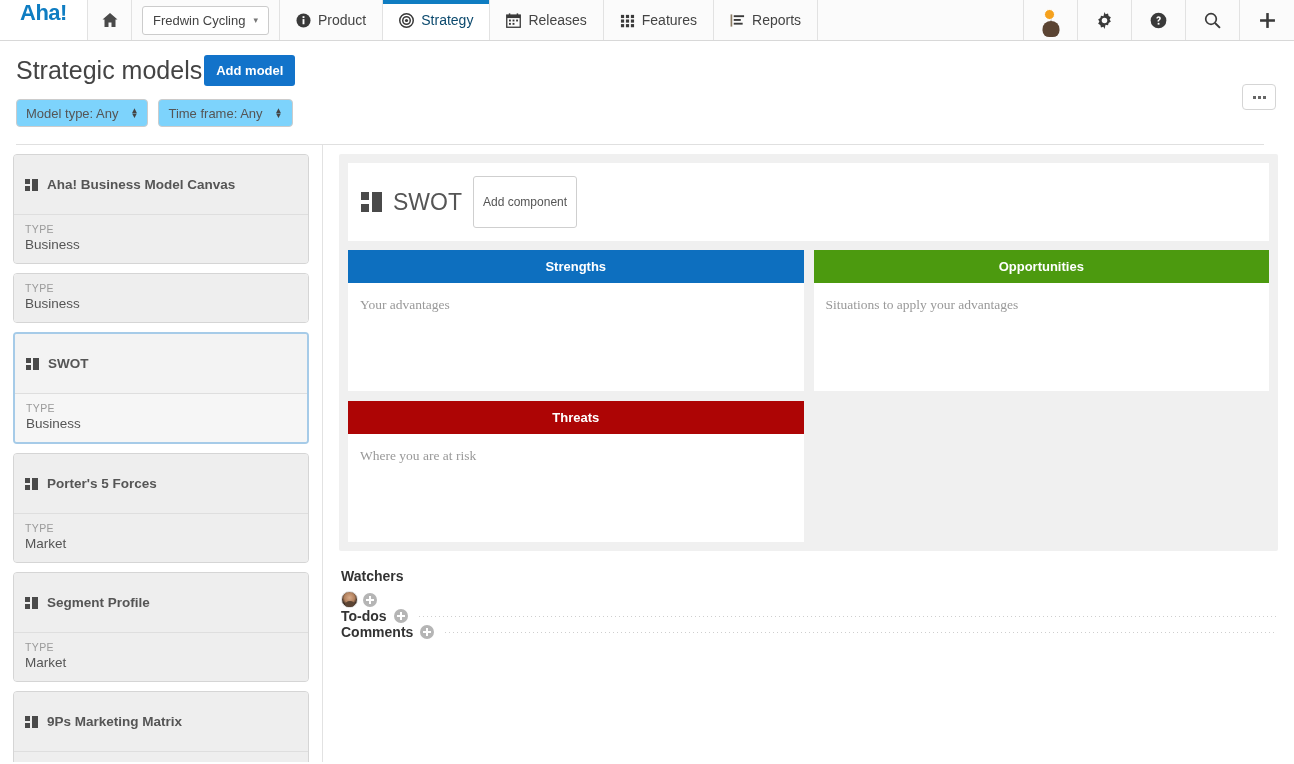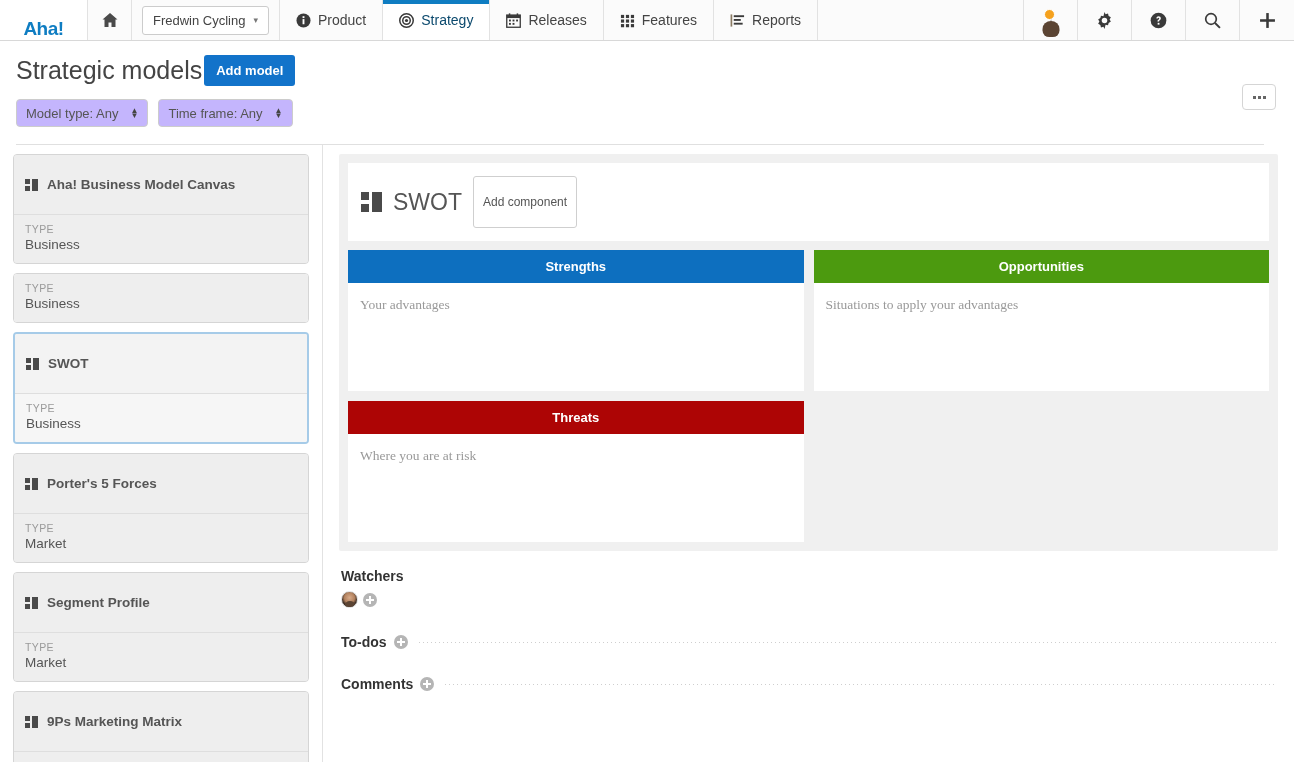--- a/index.html
+++ b/index.html
@@ -15,23 +15,23 @@
   .topnav {
     height: 41px;
     background: #ffffff;
     border-bottom: 1px solid #d8d8d8;
     display: flex;
     align-items: stretch;
     position: relative;
   }
   .nav-logo {
     width: 88px;
-    display: flex; align-items: flex-end; justify-content: center;
+    display: flex; align-items: flex-start; justify-content: center;
     border-right: 1px solid #e2e2e2;
-    font-size: 19px; font-weight: bold;
+    font-size: 22px; font-weight: bold;
     color: #0f7dc2; letter-spacing: -0.5px;
   }
   .nav-btn {
     display: flex; align-items: center; gap: 6px;
     padding: 0 14px;
     border-right: 1px solid #e2e2e2;
     font-size: 13px; color: #555555;
     cursor: pointer; background: #fbfbfb;
     position: relative;
   }
@@ -96,21 +96,21 @@
     background: #1273ca; color: #ffffff;
     border: none; border-radius: 3px;
     font-size: 13px; font-weight: bold;
     padding: 8px 12px; cursor: pointer;
     font-family: "Liberation Sans", sans-serif;
   }
   .filter-row { display: flex; gap: 10px; margin-top: 13px; }
   .filter-select {
     display: flex; align-items: center; gap: 10px;
     border: 1px solid #cccccc; border-radius: 4px;
-    background: #c4b5fd; height: 28px; padding: 0 9px;
+    background: #7dd3fc; height: 28px; padding: 0 9px;
     font-size: 13px; color: #555555; cursor: pointer;
   }
   .spinner-arrows {
     display: flex; flex-direction: column; line-height: 5px;
     font-size: 8px; color: #444; margin-left: 2px;
   }
   .more-btn {
     position: absolute; right: 18px; top: 43px;
     width: 34px; height: 26px;
     border: 1px solid #d5d5d5; border-radius: 4px;
@@ -202,21 +202,21 @@
   }
   .plus-circle {
     width: 14px; height: 14px; border-radius: 50%;
     background: #b5b5b5; position: relative; cursor: pointer; flex: none;
   }
   .plus-circle::before, .plus-circle::after {
     content: ""; position: absolute; background: #ffffff;
   }
   .plus-circle::before { left: 3px; top: 6px; width: 8px; height: 2px; }
   .plus-circle::after { left: 6px; top: 3px; width: 2px; height: 8px; }
-  .inline-sec { display: flex; align-items: center; gap: 7px; margin-top: 26px; }
+  .inline-sec { display: flex; align-items: center; gap: 7px; margin-top: 0; }
   .dotted-rule {
     flex: 1; height: 1px; margin-left: 4px;
     background-image: linear-gradient(to right, #cfcfcf 1px, transparent 1px);
     background-size: 4px 1px; background-repeat: repeat-x;
   }
 
   svg { display: block; }
 </style>
 </head>
 <body>

